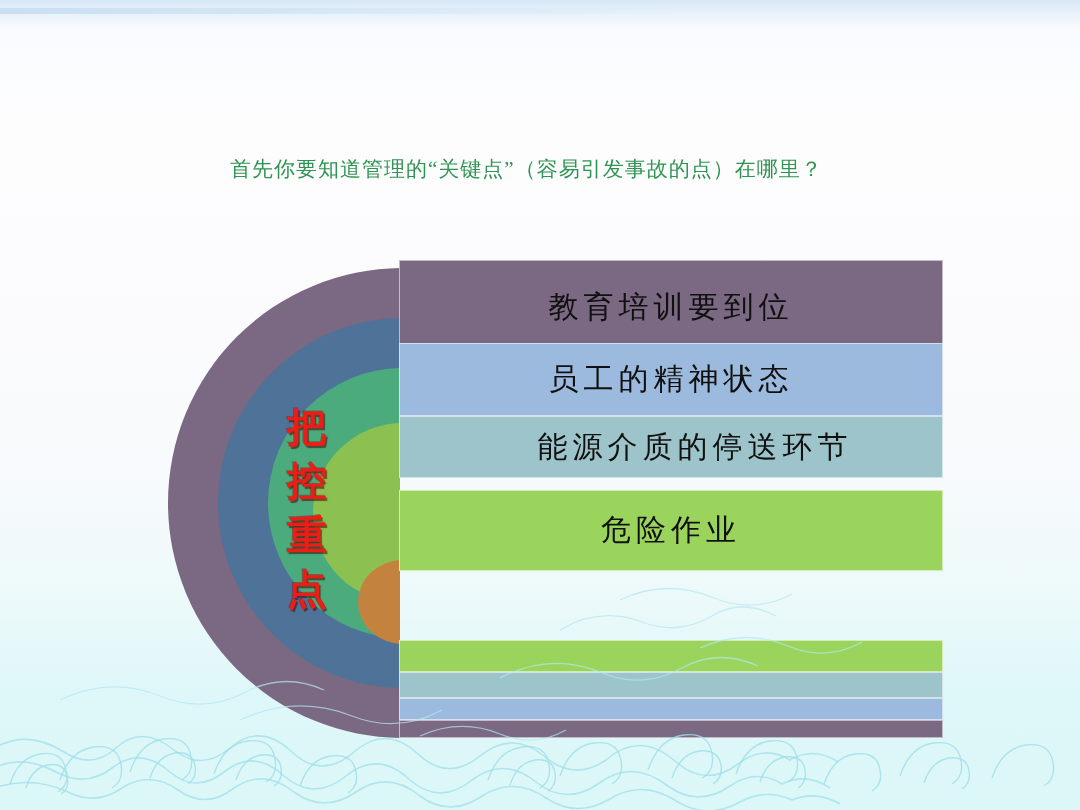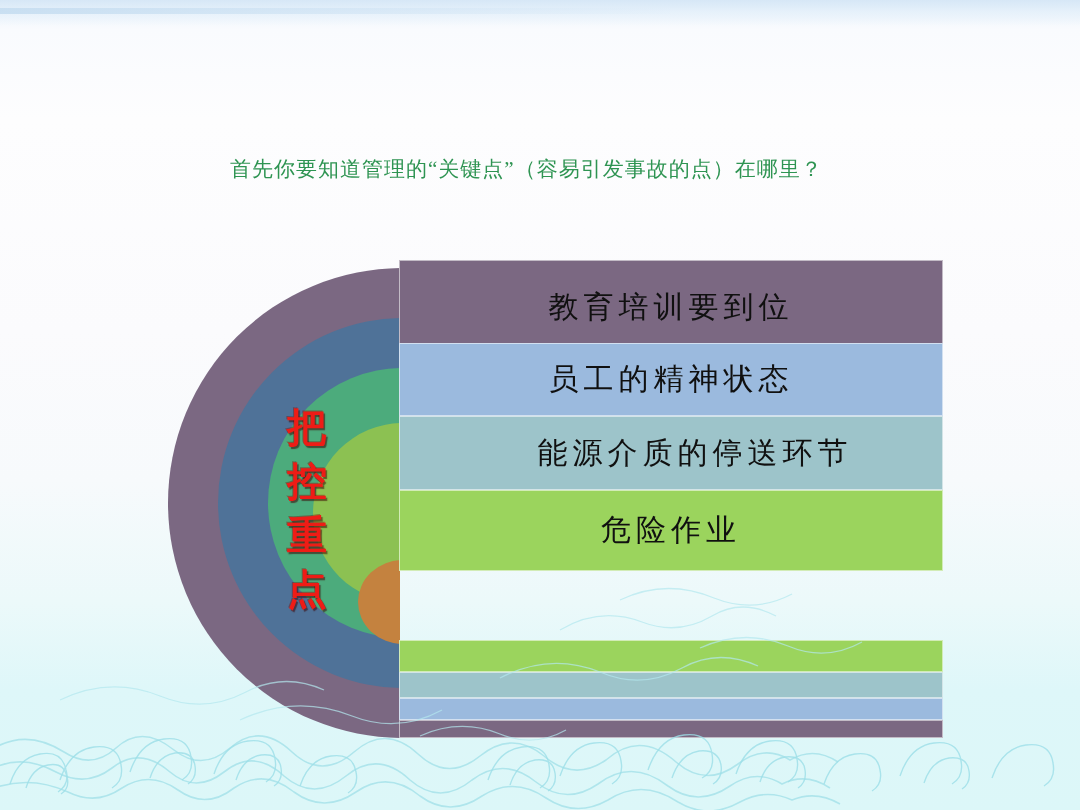--- a/index.html
+++ b/index.html
@@ -161,21 +161,21 @@
     </svg>
 
     <div class="band" style="top:260px;height:94px;background:#7b6882;">
       <span class="band-label">教育培训要到位</span>
     </div>
 
     <div class="band" style="top:343px;height:73px;background:#9bbade;">
       <span class="band-label">员工的精神状态</span>
     </div>
 
-    <div class="band" style="top:416px;height:74px;background:#9dc4ca;padding-left:48px;">
+    <div class="band" style="top:416px;height:62px;background:#9dc4ca;padding-left:48px;">
       <span class="band-label">能源介质的停送环节</span>
     </div>
 
     <div class="band" style="top:490px;height:81px;background:#9bd45d;">
       <span class="band-label">危险作业</span>
     </div>
 
 
     <div class="band" style="top:640px;height:32px;background:#9bd45d;"></div>
     <div class="band" style="top:672px;height:26px;background:#9dc4ca;"></div>

